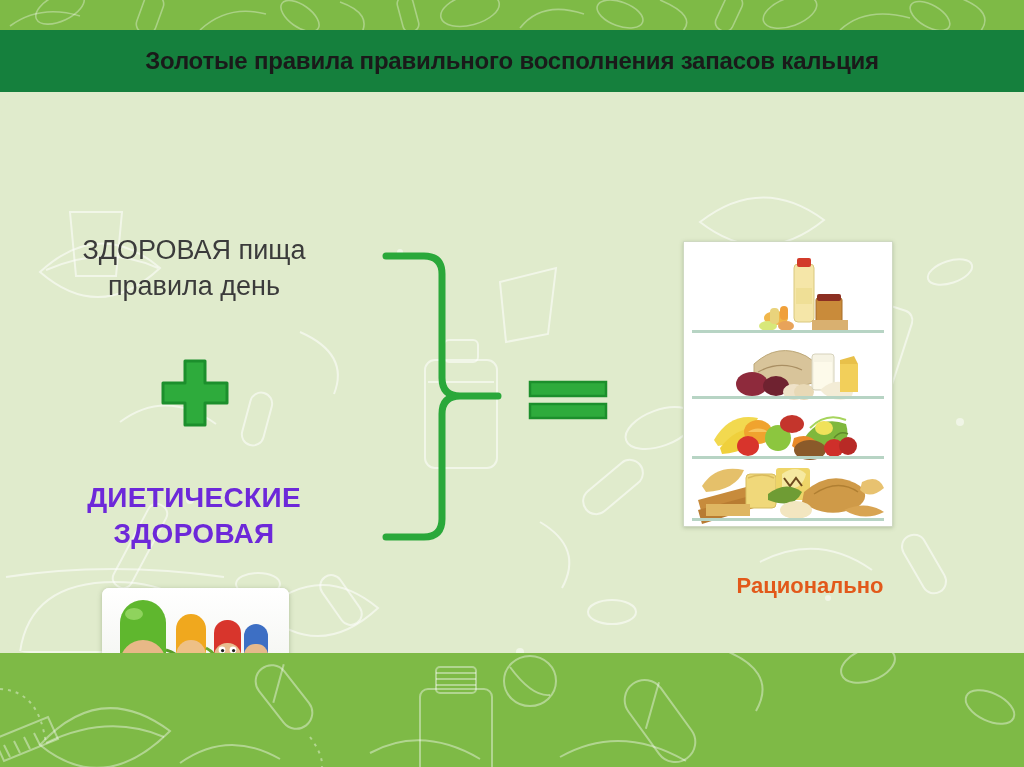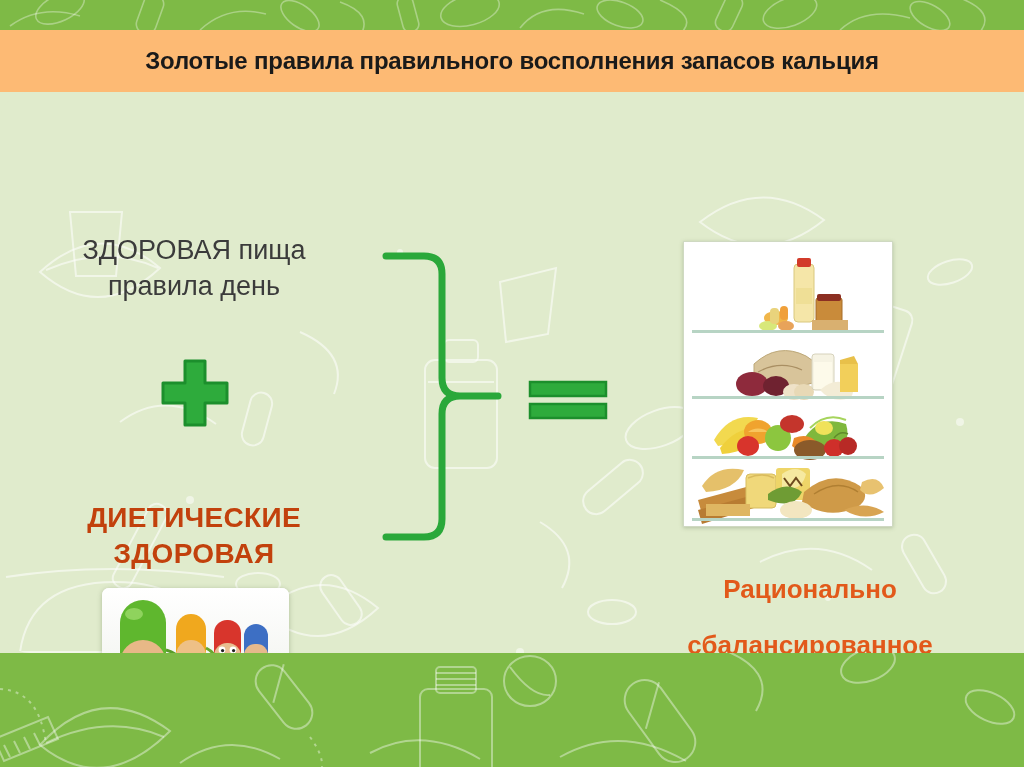--- a/index.html
+++ b/index.html
@@ -36,21 +36,21 @@
     background: #7eba46;
     overflow: hidden;
   }
 
   
   #title-band {
     position: absolute;
     left: 0; top: 30px;
     width: 1024px;
     height: 62px;
-    background: #fdba74;
+    background: #15803d;
     display: flex;
     align-items: center;
     justify-content: center;
   }
   #title-text {
     width: 900px;
     text-align: center;
     font-size: 24px;
     font-weight: bold;
     line-height: 1.18;
@@ -87,27 +87,27 @@
     width: 340px;
     text-align: center;
     font-size: 27px;
     line-height: 1.35;
     color: #3b3b3b;
   }
 
   #supplements-label {
     position: absolute;
     left: 24px;
-    top: 408px;
+    top: 388px;
     width: 340px;
     text-align: center;
     font-size: 28px;
     font-weight: bold;
     line-height: 1.3;
-    color: #c2410c;
+    color: #6d28d9;
     letter-spacing: 0.3px;
   }
 
   
   #plus-sign {
     position: absolute;
     left: 160px;
     top: 266px;
     width: 70px;
     height: 70px;
@@ -159,21 +159,21 @@
   }
   #capsules-photo svg { display: block; }
 
   
   #balanced-caption {
     position: absolute;
     left: 600px;
     top: 470px;
     width: 420px;
     text-align: center;
-    font-size: 26px;
+    font-size: 22px;
     font-weight: bold;
     line-height: 2.15;
     color: #e2591a;
   }
   #balanced-caption div { white-space: nowrap; }
 </style>
 </head>
 <body>
 
 <div id="slide">
@@ -409,21 +409,20 @@
           <path d="M24 98 l-4 20" stroke="#ffffff" stroke-width="6" fill="none"></path>
           <path d="M54 98 l8 18" stroke="#ffffff" stroke-width="6" fill="none"></path>
           <path d="M14 116 q-12 4 -10 12 q10 4 16 -6z" fill="#6aa82e"></path>
           <path d="M62 112 q14 4 12 12 q-12 4 -18 -6z" fill="#6aa82e"></path>
         </g>
       </svg>
     </div>
 
     <div id="balanced-caption">
       <div>Рационально</div>
-      <div>сбалансированное</div>
 
     </div>
   </div>
 
   <div id="bottom-bar">
     <svg class="pattern-dark" style="top:0;height:114px" viewBox="0 0 1024 114" preserveAspectRatio="none">
       <g fill="none" stroke="#ffffff" stroke-opacity="0.4" stroke-width="2">
 
         <path d="M40 92 q60 -66 130 -14 q-66 66 -130 14z"></path>
         <path d="M46 90 q62 -30 118 -6"></path>

